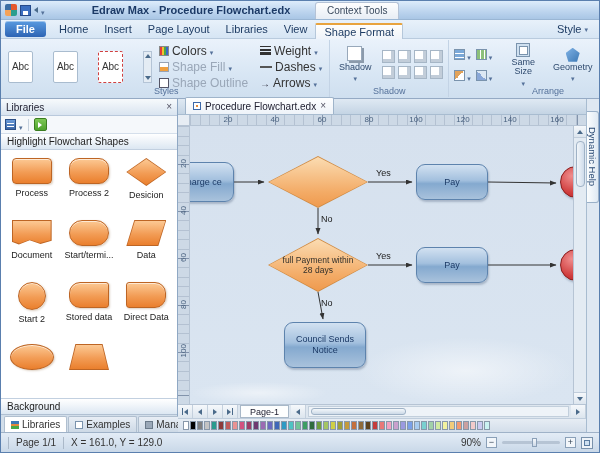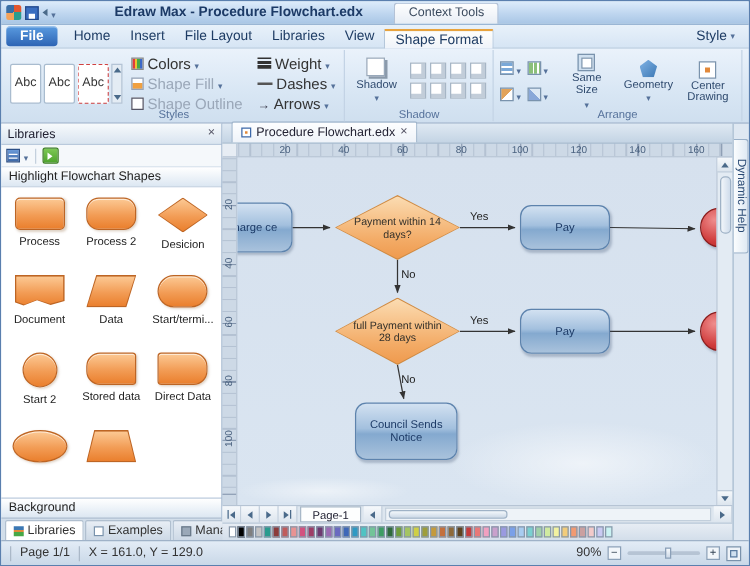--- a/index.html
+++ b/index.html
@@ -34,21 +34,21 @@
     font-size:11px; color:#1e3c64; line-height:17px; }
 
   
   .ribbon { height:60px; display:flex; background:linear-gradient(#eaf2fb,#d8e6f4 60%,#cfdfef);
     border-bottom:1px solid #95aac4; padding:1px 2px; flex:0 0 auto; }
   .grp { position:relative; display:flex; flex-direction:column; border-right:1px solid #c3d3e5; padding:3px 5px 12px; }
   .grp-label { position:absolute; bottom:1px; left:0; right:0; text-align:center; font-size:9px; color:#55719a; }
   .grp-body { flex:1; display:flex; align-items:center; gap:5px; }
   .dd::before { content:"▾"; font-size:7px; color:#55719a; }
 
-  .abc-row { display:flex; gap:2px; align-items:center; }
+  .abc-row { display:flex; gap:20px; align-items:center; }
   .abc { width:25px; height:32px; background:#fff; border:1px solid #a9bccf; border-radius:2px;
     display:flex; align-items:center; justify-content:center; font-size:10px; color:#333; }
   .abc.nostyle { border:1px dashed #d04040; }
   .abc-scroll { width:9px; height:32px; display:flex; flex-direction:column; justify-content:space-between;
     align-items:center; background:#e4ecf4; border:1px solid #b4c4d6; padding:2px 0; }
   .mini-grid { display:grid; grid-template-rows:repeat(3,15px); grid-auto-flow:column; column-gap:8px; row-gap:1px; }
   .mini-btn { display:flex; align-items:center; gap:3px; font-size:12px; color:#333; padding:0 2px; white-space:nowrap; }
   .mini-btn.disabled { color:#9aa7b8; }
   .ic-colors { width:10px; height:10px; border:1px solid #888;
     background:linear-gradient(90deg,#e23b3b 0 25%,#f0c12e 0 50%,#47a847 0 75%,#3b68c8 0); }
@@ -237,21 +237,21 @@
     </div>
     <div class="title">Edraw Max - Procedure Flowchart.edx</div>
     <div class="context-tools">Context Tools</div>
   </div>
 
   <div class="tabrow">
     <div class="file-btn">File</div>
     <div class="tabs">
         <div class="rtab">Home</div>
         <div class="rtab">Insert</div>
-        <div class="rtab">File Layout</div>
+        <div class="rtab">Page Layout</div>
         <div class="rtab">Libraries</div>
         <div class="rtab">View</div>
         <div class="rtab active">Shape Format</div>
       </div>
     <div class="style-btn">
       <span>Style</span>
       <span class="dd"></span>
     </div>
   </div>
 
@@ -407,28 +407,28 @@
             </div>
             <div class="lname">Desicion</div>
           </div>
           <div class="cell">
             <div class="lshape document">
               <i></i>
             </div>
             <div class="lname">Document</div>
           </div>
           <div class="cell">
+            <div class="lshape stadium"></div>
+            <div class="lname">Start/termi...</div>
+          </div>
+          <div class="cell">
             <div class="lshape parallelogram">
               <i></i>
             </div>
             <div class="lname">Data</div>
-          </div>
-          <div class="cell">
-            <div class="lshape stadium"></div>
-            <div class="lname">Start/termi...</div>
           </div>
           <div class="cell">
             <div class="lshape circle"></div>
             <div class="lname">Start 2</div>
           </div>
           <div class="cell">
             <div class="lshape stored"></div>
             <div class="lname">Stored data</div>
           </div>
           <div class="cell">
@@ -507,21 +507,20 @@
               <line x1="128" y1="82" x2="128" y2="108" marker-end="url(#arrowhead)"></line>
               <line x1="178" y1="139" x2="222" y2="139" marker-end="url(#arrowhead)"></line>
               <line x1="298" y1="139" x2="366" y2="139" marker-end="url(#arrowhead)"></line>
               <line x1="128" y1="166" x2="133" y2="193" marker-end="url(#arrowhead)"></line>
             </svg>
         <div class="fc-node process" style="left: -20px; top: 36px; width: 64px; height: 40px;">
               <span class="fc-text">charge ce</span>
             </div>
             <div class="fc-node decision" style="left: 78px; top: 30px; width: 100px; height: 52px;">
               <i></i>
-              <span class="fc-text">Payment within 14 days?</span>
             </div>
             <div class="fc-node process" style="left: 226px; top: 38px; width: 72px; height: 36px;">
               <span class="fc-text">Pay</span>
             </div>
             <div class="fc-node terminator" style="left: 370px; top: 40px; width: 32px; height: 32px;">
               <span class="fc-text"></span>
             </div>
             <div class="fc-node decision" style="left: 78px; top: 112px; width: 100px; height: 54px;">
               <i></i>
               <span class="fc-text">full Payment within 28 days</span>

